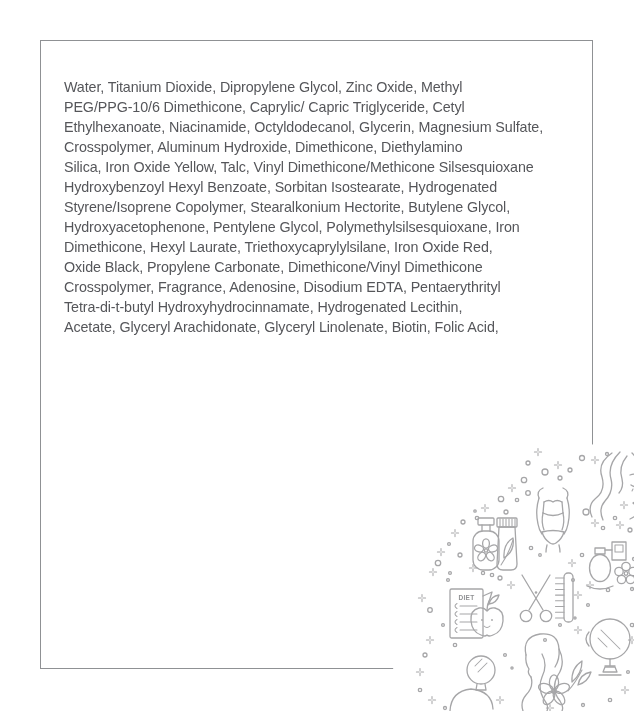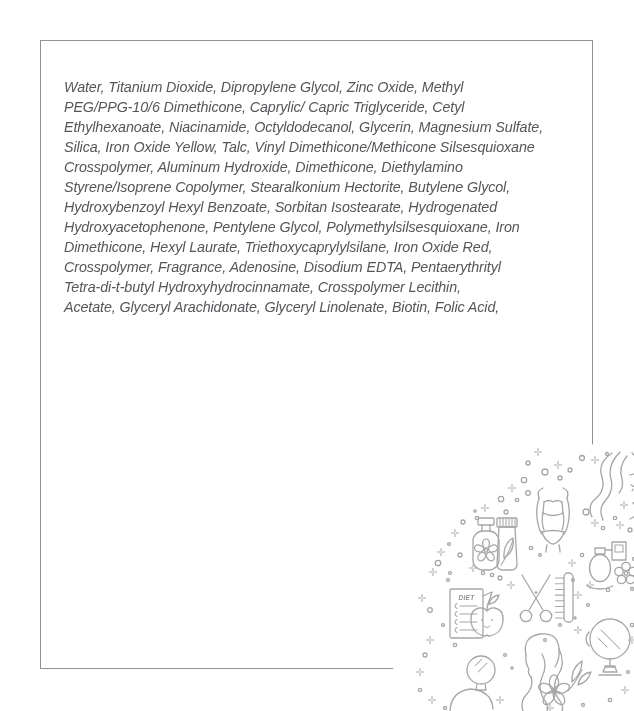--- a/index.html
+++ b/index.html
@@ -2,21 +2,20 @@
 <html><head>
 <meta charset="utf-8">
 <style>
   html,body{margin:0;padding:0;background:#fff;}
   .page{
     position:relative;
     width:634px;height:711px;
     overflow:hidden;
     background:var(--bg,#fff);
     font-family:"Liberation Sans",sans-serif;
-    font-style:italic;
   }
   .ingredients-box{
     position:absolute;
     left:40px;top:40px;
     width:553px;height:629px;
     border:1px solid var(--box-border,#8f9194);
     background:#fff;
     box-sizing:border-box;
   }
   .ingredients-text{
@@ -54,28 +53,29 @@
 </head>
 <body>
 
 <div class="page" style="--bg: #ffffff; --text: #55565a; --box-border: #8f9194; --icon-stroke: #a6a6a8;">
 
   <div class="ingredients-box">
     <div class="ingredients-text">
         <div class="line">Water, Titanium Dioxide, Dipropylene Glycol, Zinc Oxide, Methyl</div>
         <div class="line">PEG/PPG-10/6 Dimethicone, Caprylic/ Capric Triglyceride, Cetyl</div>
         <div class="line">Ethylhexanoate, Niacinamide, Octyldodecanol, Glycerin, Magnesium Sulfate,</div>
+        <div class="line">Crosspolymer, Aluminum Hydroxide, Dimethicone, Diethylamino</div>
         <div class="line">Silica, Iron Oxide Yellow, Talc, Vinyl Dimethicone/Methicone Silsesquioxane</div>
-        <div class="line">Crosspolymer, Aluminum Hydroxide, Dimethicone, Diethylamino</div>
+        <div class="line">Hydroxybenzoyl Hexyl Benzoate, Sorbitan Isostearate, Hydrogenated</div>
         <div class="line">Styrene/Isoprene Copolymer, Stearalkonium Hectorite, Butylene Glycol,</div>
-        <div class="line">Hydroxybenzoyl Hexyl Benzoate, Sorbitan Isostearate, Hydrogenated</div>
         <div class="line">Hydroxyacetophenone, Pentylene Glycol, Polymethylsilsesquioxane, Iron</div>
         <div class="line">Dimethicone, Hexyl Laurate, Triethoxycaprylylsilane, Iron Oxide Red,</div>
+        <div class="line">Oxide Black, Propylene Carbonate, Dimethicone/Vinyl Dimethicone</div>
         <div class="line">Crosspolymer, Fragrance, Adenosine, Disodium EDTA, Pentaerythrityl</div>
-        <div class="line">Tetra-di-t-butyl Hydroxyhydrocinnamate, Crosspolymer Lecithin,</div>
+        <div class="line">Tetra-di-t-butyl Hydroxyhydrocinnamate, Hydrogenated Lecithin,</div>
         <div class="line">Acetate, Glyceryl Arachidonate, Glyceryl Linolenate, Biotin, Folic Acid,</div>
       </div>
   </div>
 
   <div class="pattern">
     <svg width="506" height="506" viewBox="0 0 506 506" xmlns="http://www.w3.org/2000/svg">
       <circle cx="253" cy="253" r="253" fill="#ffffff" stroke="none"></circle>
       <g class="art">
 
         <g>

